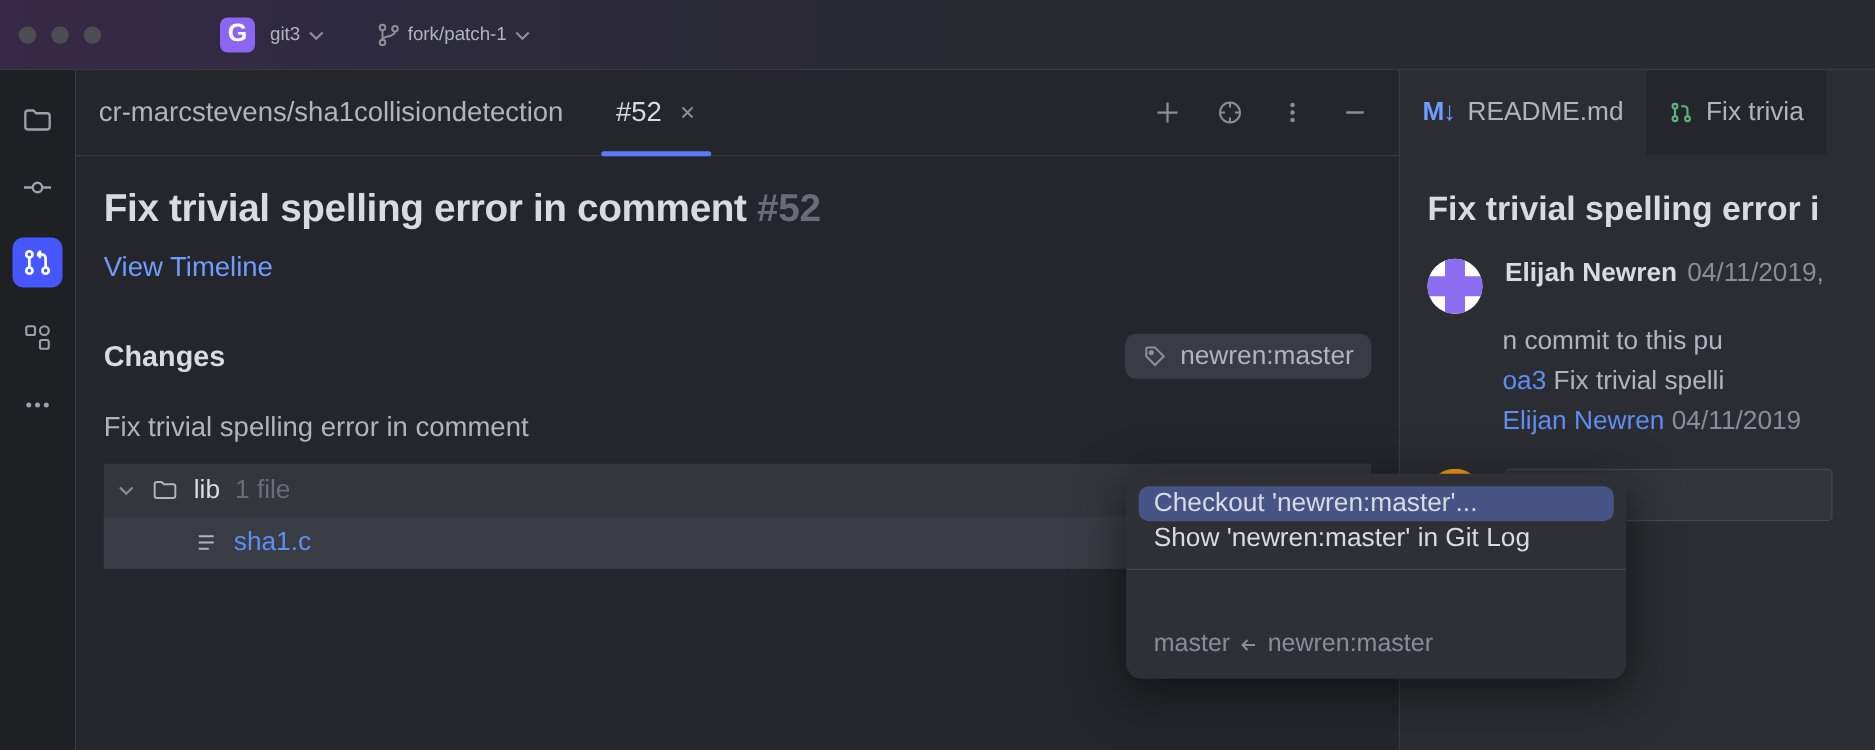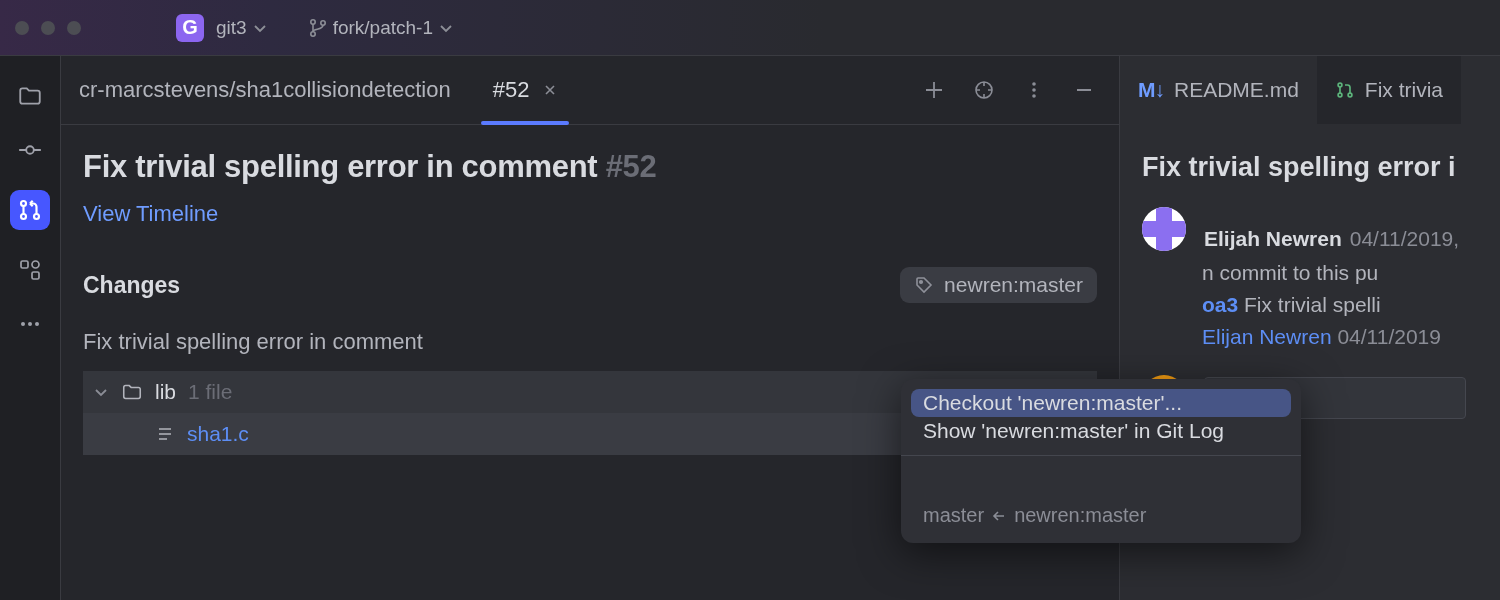--- a/index.html
+++ b/index.html
@@ -29,21 +29,21 @@
   body{width:1500px;height:600px;position:relative;}
   svg{display:block}
 
   .titlebar{height:55px;display:flex;align-items:center;
     background:linear-gradient(to right,var(--titlebar-start) 0%, #2e2a40 18%, var(--titlebar-end) 55%);
     padding:0 15px;border-bottom:1px solid var(--border);}
   .traffic{display:flex;gap:12px;margin-right:95px;}
   .dot{width:14px;height:14px;border-radius:50%;background:#4c4d53;}
   .repo-badge{width:28px;height:28px;border-radius:6px;background:#8c66f0;color:#fff;
     font-weight:700;font-size:20px;display:flex;align-items:center;justify-content:center;margin-right:12px;}
-  .tb-item{display:flex;align-items:center;gap:5px;color:var(--text-soft);font-size:19px;margin-right:40px;cursor:default;}
+  .tb-item{display:flex;align-items:center;gap:5px;color:var(--text-soft);font-size:15px;margin-right:40px;cursor:default;}
   .tb-icon{color:#8d8f97;display:flex;}
 
   .main{display:flex;height:calc(600px - 55px);}
   .rail{width:60px;background:var(--bg0);display:flex;flex-direction:column;align-items:center;gap:26px;padding-top:26px;border-right:1px solid var(--border);}
   .rail-ico{width:28px;height:28px;color:#9fa1aa;display:flex;align-items:center;justify-content:center;}
   .rail-active{background:var(--active-bg);color:#fff;border-radius:9px;width:40px;height:40px;}
 
   .center{flex:1;background:var(--bg1);display:flex;flex-direction:column;min-width:0;}
   .tabbar{height:68px;display:flex;align-items:center;border-bottom:1px solid var(--border);padding:0 20px 0 18px;}
   .crumb{color:var(--text-soft);font-size:22px;margin-right:30px;}
@@ -79,33 +79,33 @@
   .menu-info{padding:0 22px;font-size:20px;color:var(--text-dim);display:flex;align-items:center;gap:8px;margin-top:48px;}
 
   .rightpane{width:380px;background:var(--bg2);border-left:1px solid var(--border);display:flex;flex-direction:column;overflow:hidden;}
   .rtabs{height:68px;display:flex;align-items:stretch;}
   .rtab{display:flex;align-items:center;gap:10px;padding:0 18px;color:var(--text-soft);font-size:21px;}
   .rtab.active{background:var(--bg1);}
   .md-icon{color:#6f9cff;font-weight:700;letter-spacing:-1px;}
   .pr-icon{color:var(--green);}
   .rtitle{font-weight:700;font-size:27px;margin:28px 22px 24px 22px;white-space:nowrap;}
   .timeline{margin-left:22px;position:relative;}
-  .tnode{display:flex;align-items:flex-end;gap:18px;margin-bottom:10px;}
+  .tnode{display:flex;align-items:flex-start;gap:18px;margin-bottom:10px;}
   .avatar{width:44px;height:44px;border-radius:50%;flex:0 0 44px;background:#fff;position:relative;overflow:hidden;}
   .avatar.cross:before,.avatar.cross:after{content:"";position:absolute;background:#8b6ff0;}
   .avatar.cross:before{left:14px;right:14px;top:0;bottom:0;}
   .avatar.cross:after{top:14px;bottom:14px;left:0;right:0;}
   .avatar.photo{background:radial-gradient(circle at 50% 38%,#f4d9c4 0 32%,transparent 33%),radial-gradient(circle at 50% 95%,#2b2c31 0 40%,transparent 41%),#f39c12;}
   .tnode .who{font-size:21px;font-weight:600;white-space:nowrap;}
   .tnode .date{font-size:21px;color:var(--text-dim);margin-left:8px;white-space:nowrap;font-weight:400;}
   .offset{margin-left:60px;}
   .offset .line{font-size:21px;white-space:nowrap;color:var(--text-soft);margin-bottom:8px;}
   .offset .who{color:var(--text);font-weight:600;}
   .offset .date{color:var(--text-dim);font-weight:400;}
-  .offset .hash{color:var(--blue);font-weight:700;}
+  .offset .hash{color:var(--blue);font-weight:400;}
   .offset .link-who{color:var(--blue);}
   .comment-box{height:40px;background:#33353b;border:1px solid #45474f;border-radius:4px;width:260px;}
 </style>
 </head>
 <body>
 
 <div class="titlebar">
   <div class="traffic">
     <div class="dot"></div>
     <div class="dot"></div>

